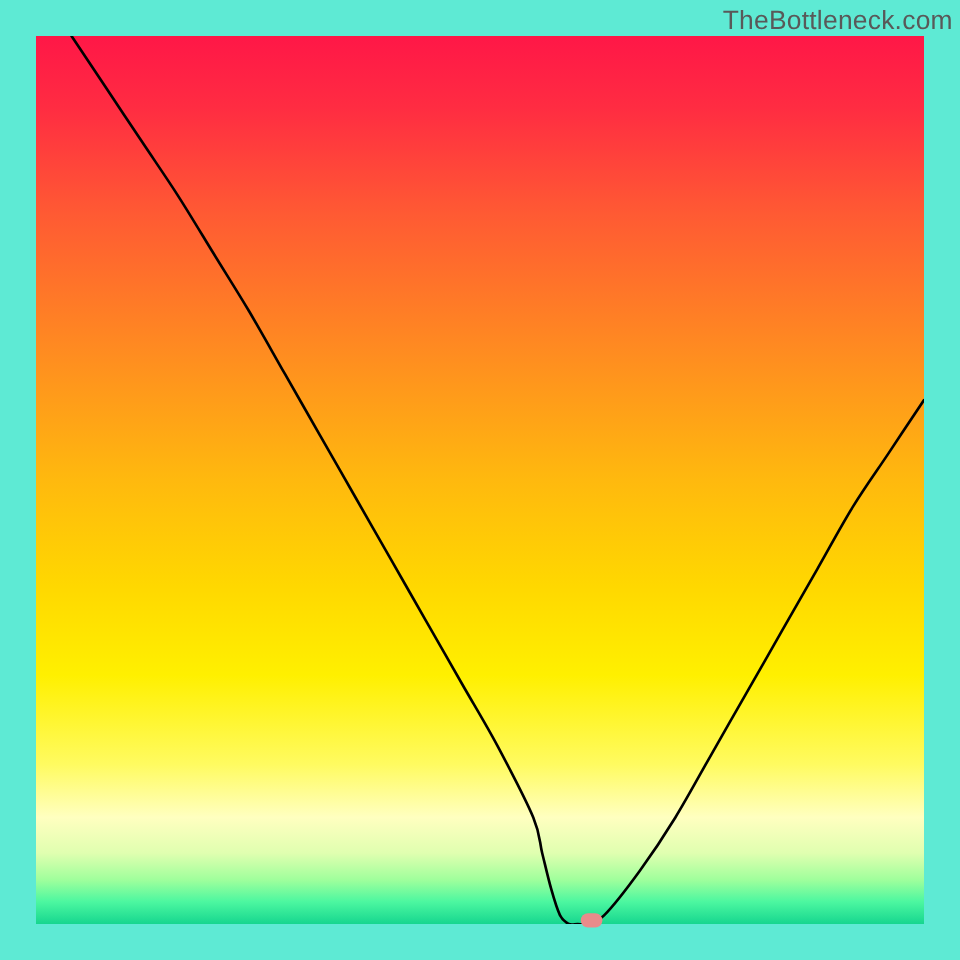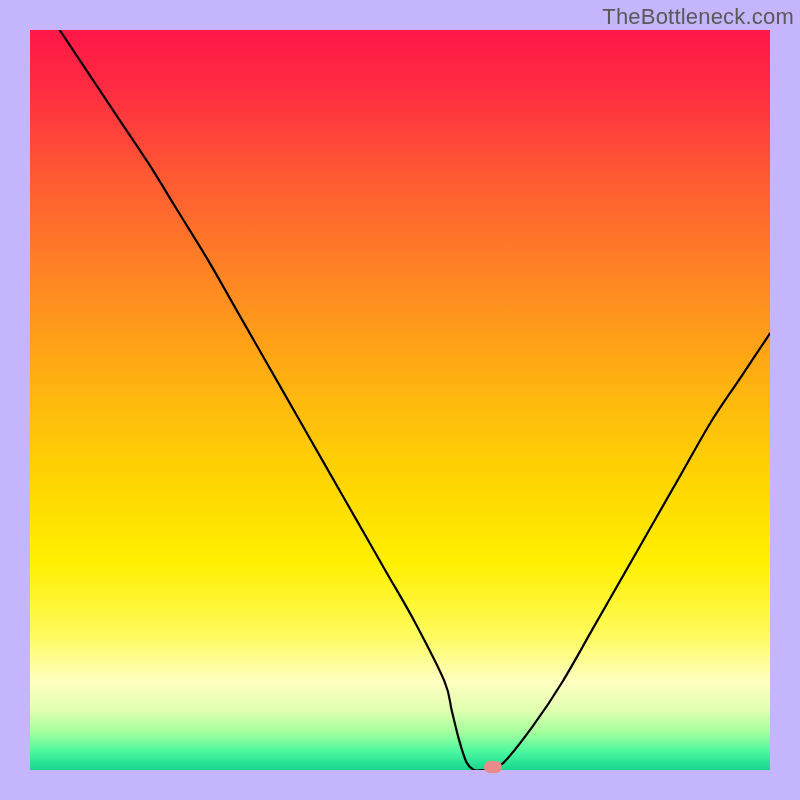--- a/index.html
+++ b/index.html
@@ -8,21 +8,21 @@
     width: 800px;
     height: 800px;
     overflow: hidden;
     background: #000;
     font-family: Arial, Helvetica, sans-serif;
   }
   .frame {
     position: relative;
     width: 800px;
     height: 800px;
-    background: #c4b5fd;
+    background: #5eead4;
   }
   .plot-area {
     position: absolute;
     left: 30px;
     top: 30px;
     width: 740px;
     height: 740px;
   }
   .gradient-bg {
     position: absolute;

